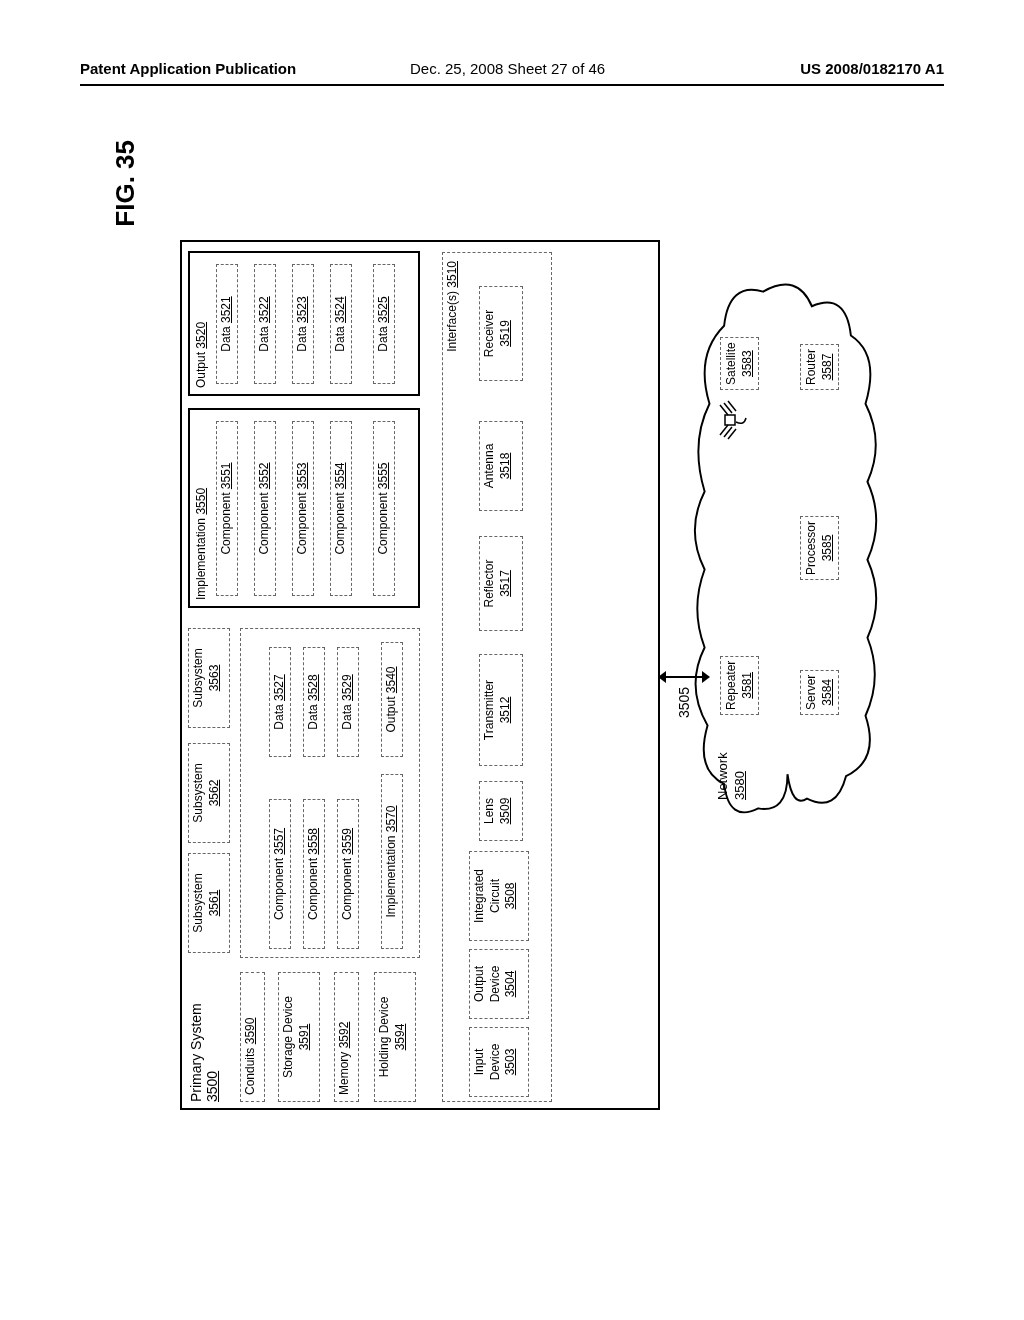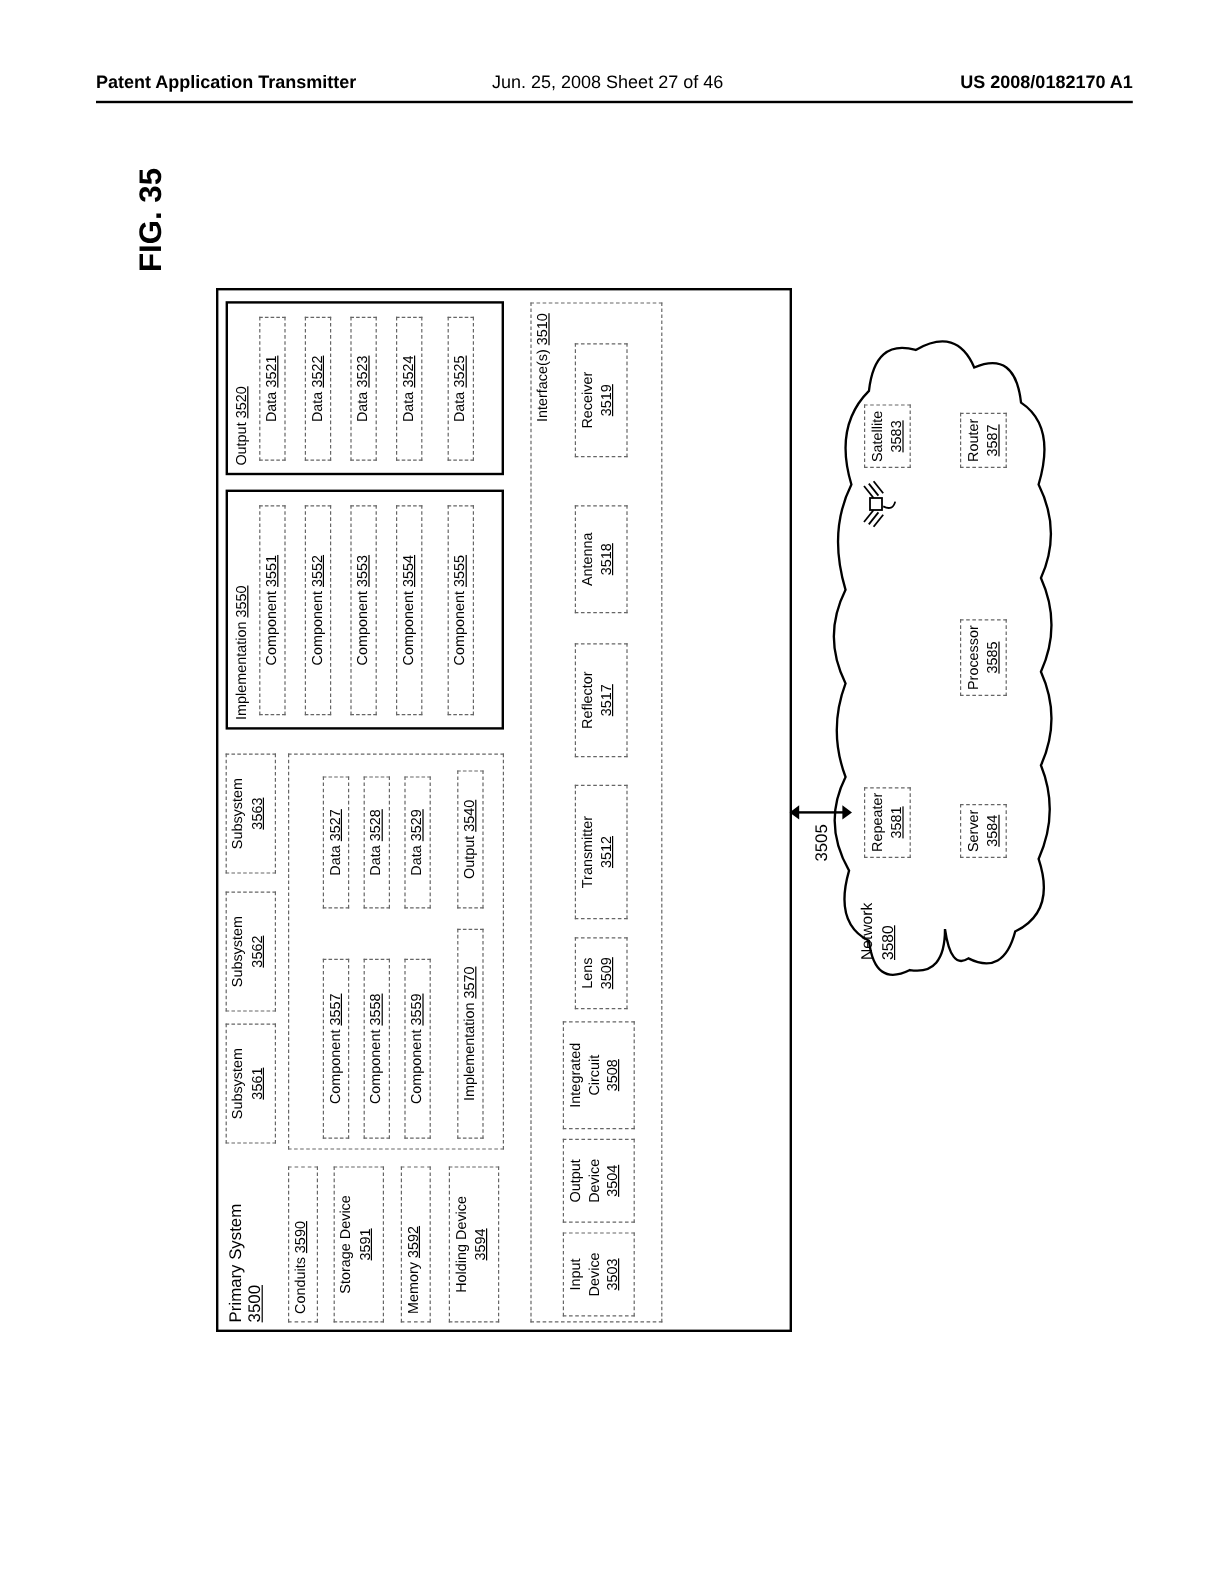--- a/index.html
+++ b/index.html
@@ -166,22 +166,22 @@
     top: 20px;
     left: 390px;
     width: 40px;
     height: 40px;
   }
 </style>
 </head>
 <body>
 
 <div class="page">
-  <div class="header-left">Patent Application Transmitter</div>
-  <div class="header-mid">Jun. 25, 2008  Sheet 27 of 46</div>
+  <div class="header-left">Patent Application Publication</div>
+  <div class="header-mid">Dec. 25, 2008  Sheet 27 of 46</div>
   <div class="header-right">US 2008/0182170 A1</div>
   <div class="header-line"></div>
 
   <div class="figure-container">
     <div class="fig-area">
       <div class="fig-label">FIG. 35</div>
 
       <div class="primary-system">
         <div class="ps-title">
           <span>Primary System</span><br>

